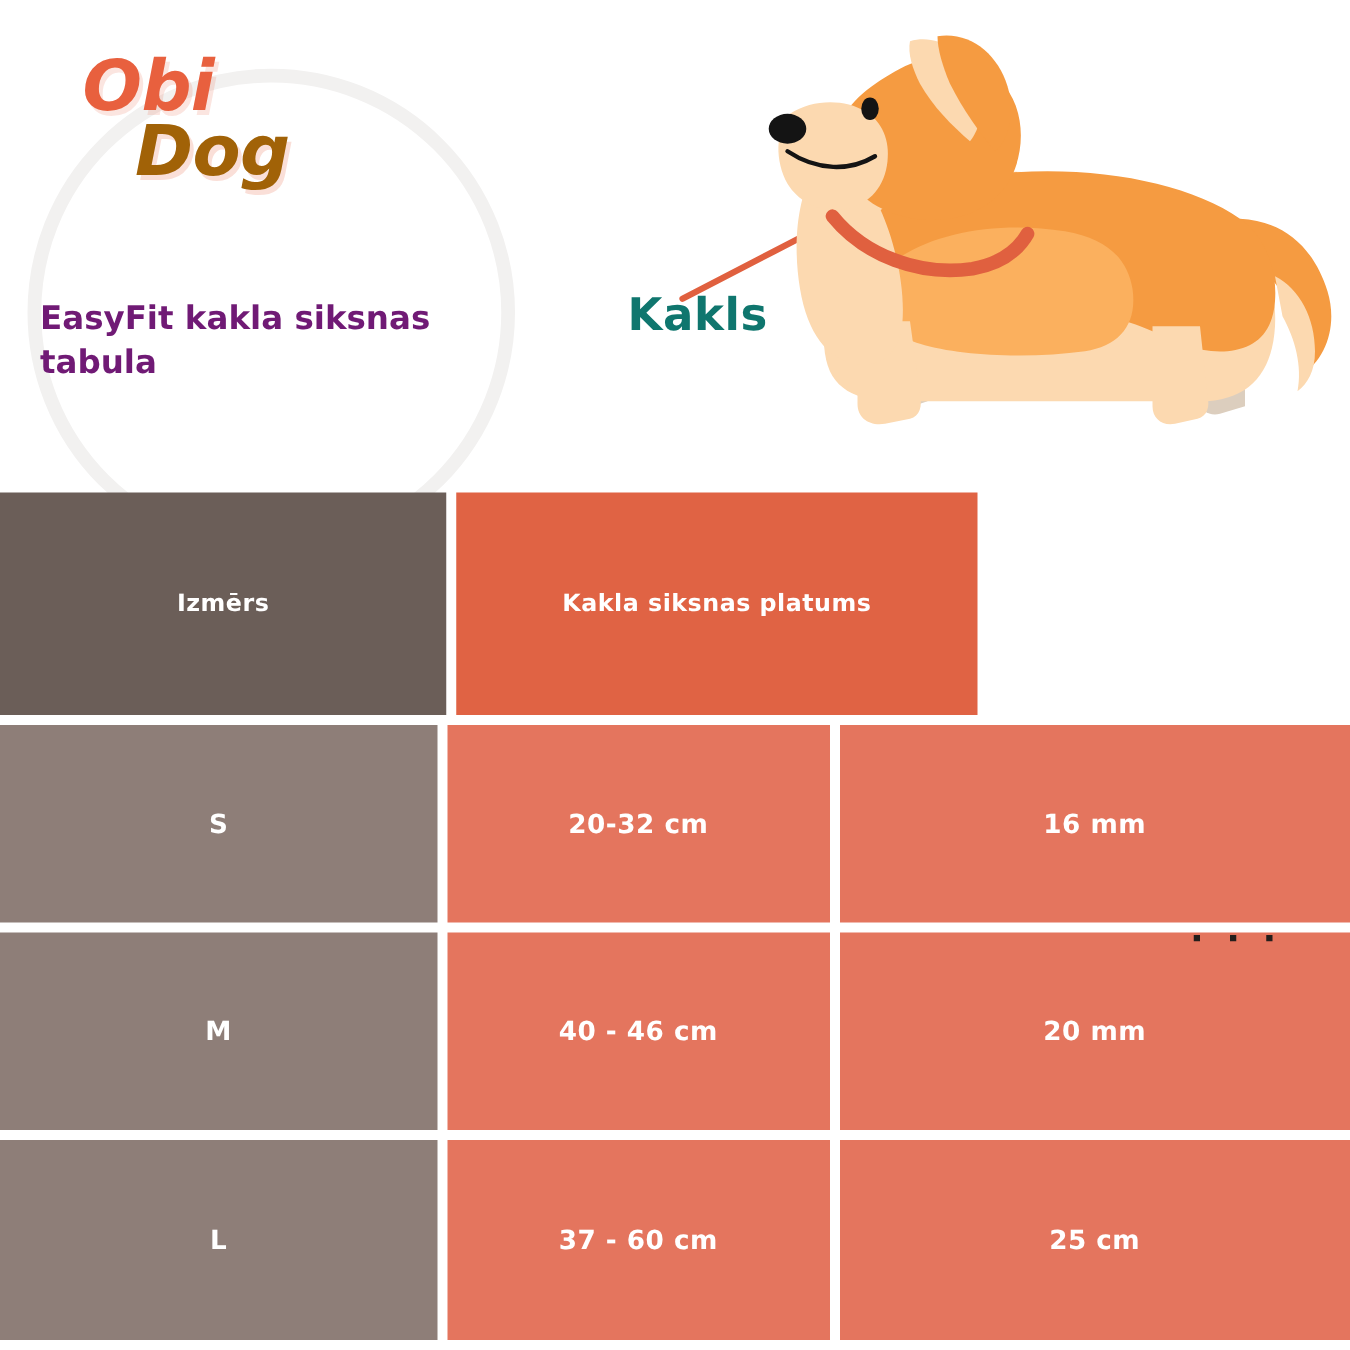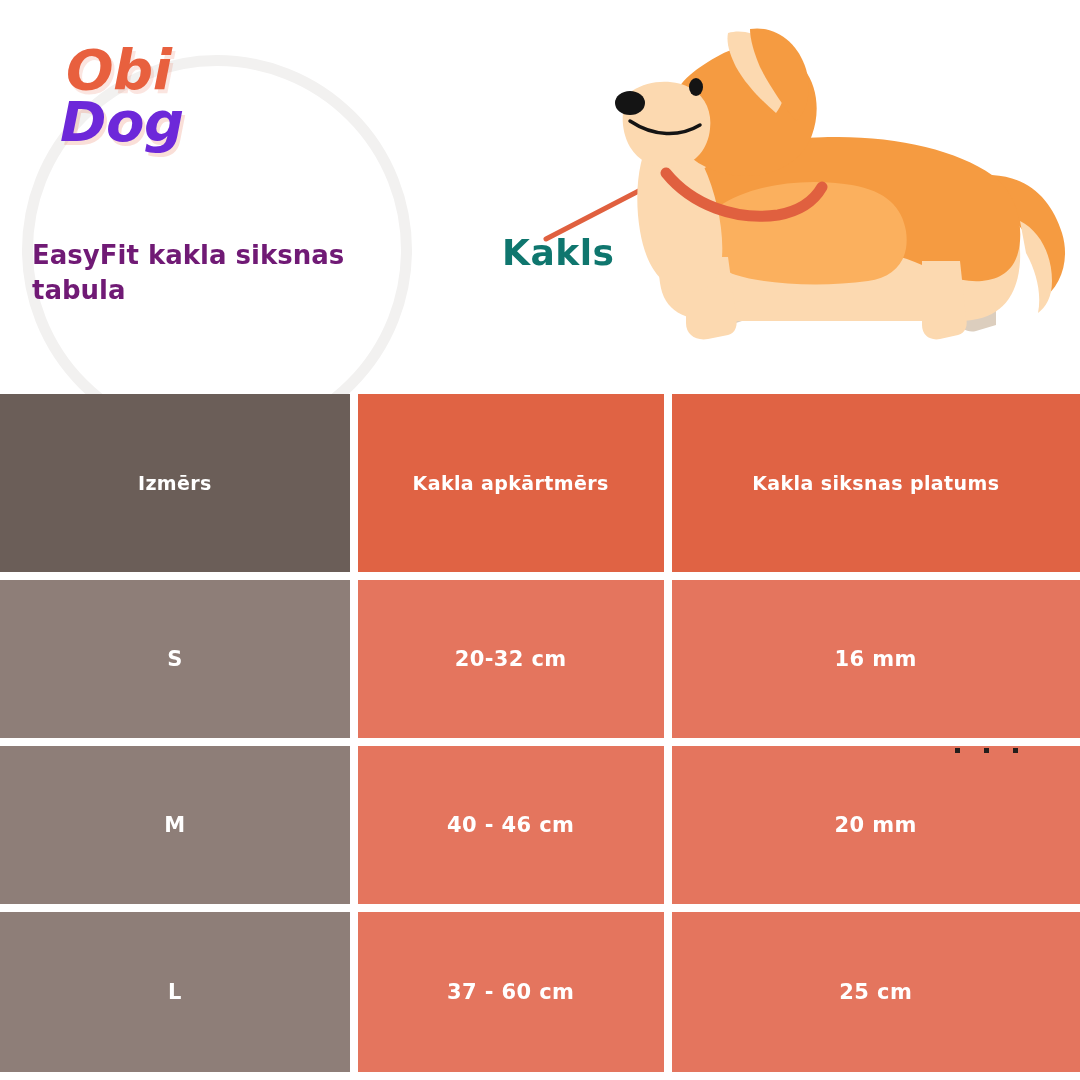--- a/index.html
+++ b/index.html
@@ -44,22 +44,22 @@
     line-height: 0.92;
     font-size: 56px;
     font-family: "DejaVu Sans", sans-serif;
   }
   .brand-obi {
     color: #e8603e;
     margin-left: 66px;
     text-shadow: 3px 4px 0 rgba(232,96,62,0.16);
   }
   .brand-dog {
-    color: #6d28d9;
-    margin-left: 60px;
+    color: #a16207;
+    margin-left: 108px;
     text-shadow: 3px 4px 0 rgba(232,96,62,0.20);
   }
 
   .subtitle {
     position: absolute;
     left: 32px;
     top: 238px;
     width: 350px;
     color: #701a75;
     font-size: 26px;
@@ -209,21 +209,20 @@
 
     <ellipse cx="96" cy="62" rx="7" ry="9" fill="#141414"></ellipse>
 
     <path d="M66 148 C92 180 136 196 178 190 C200 186 214 176 222 162" stroke="#e0603f" stroke-width="11" fill="none" stroke-linecap="round"></path>
   </svg>
 
   <div class="table">
 
     <div class="trow row-head">
       <div class="tcell c-size">Izmērs</div>
-      <div class="tcell c-circ">Kakla apkārtmērs</div>
       <div class="tcell c-width">Kakla siksnas platums</div>
     </div>
 
     <div class="trow row-body">
       <div class="tcell c-size">S</div>
       <div class="tcell c-circ">20-32 cm</div>
       <div class="tcell c-width">16 mm</div>
     </div>
 
     <div class="trow row-body">

